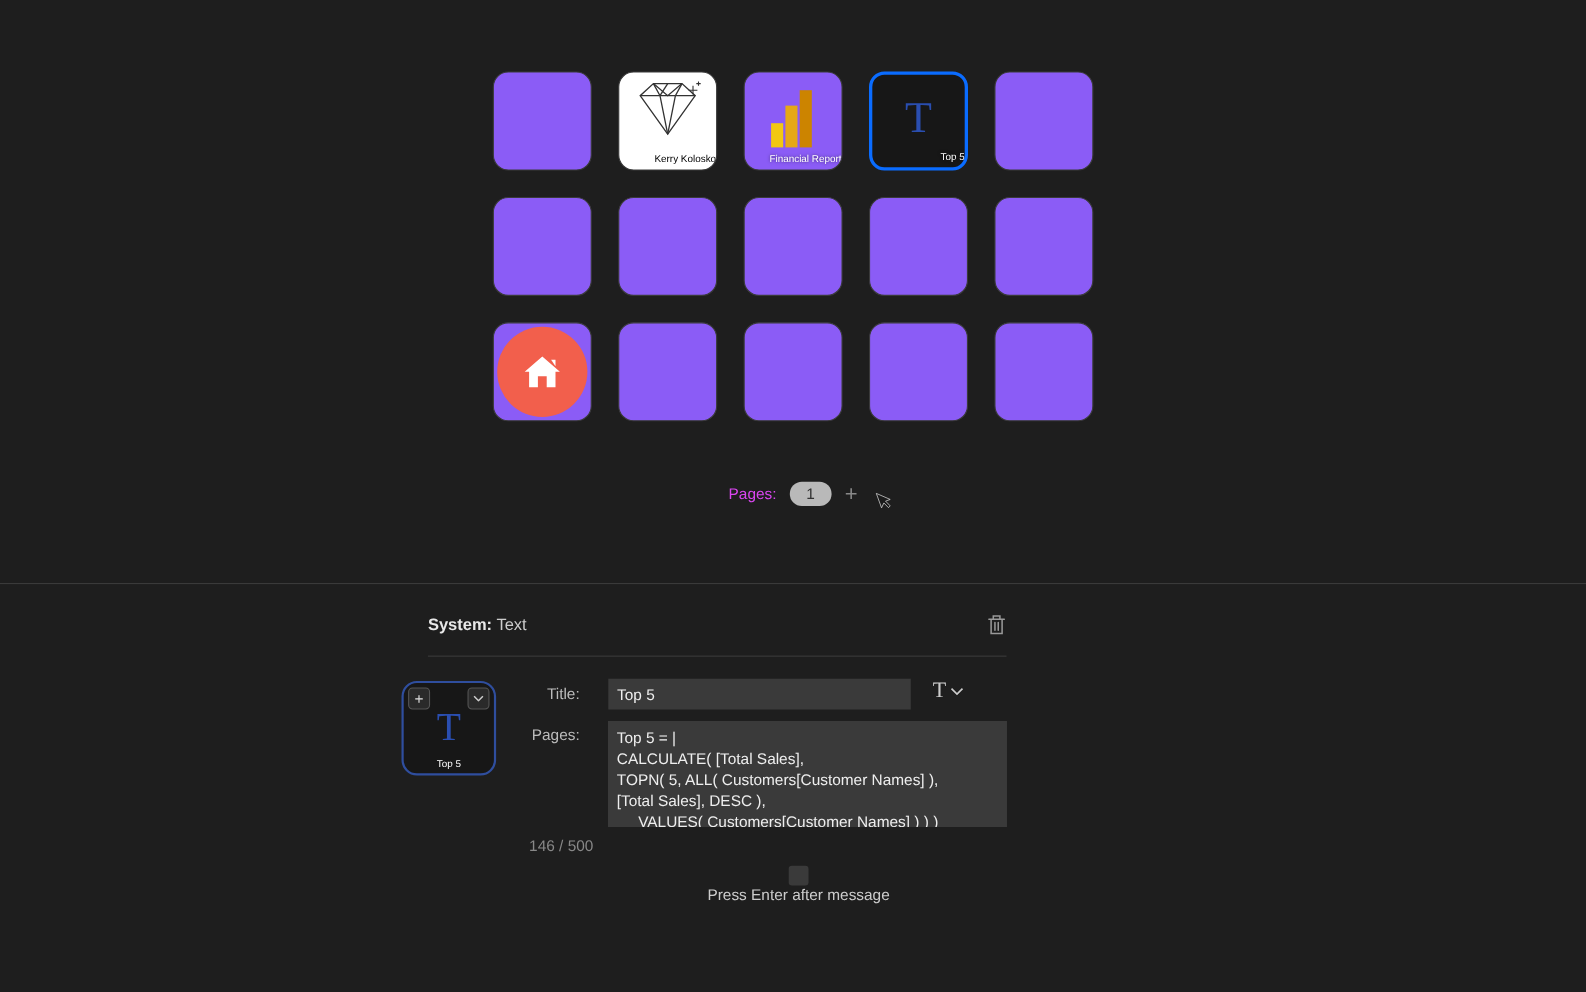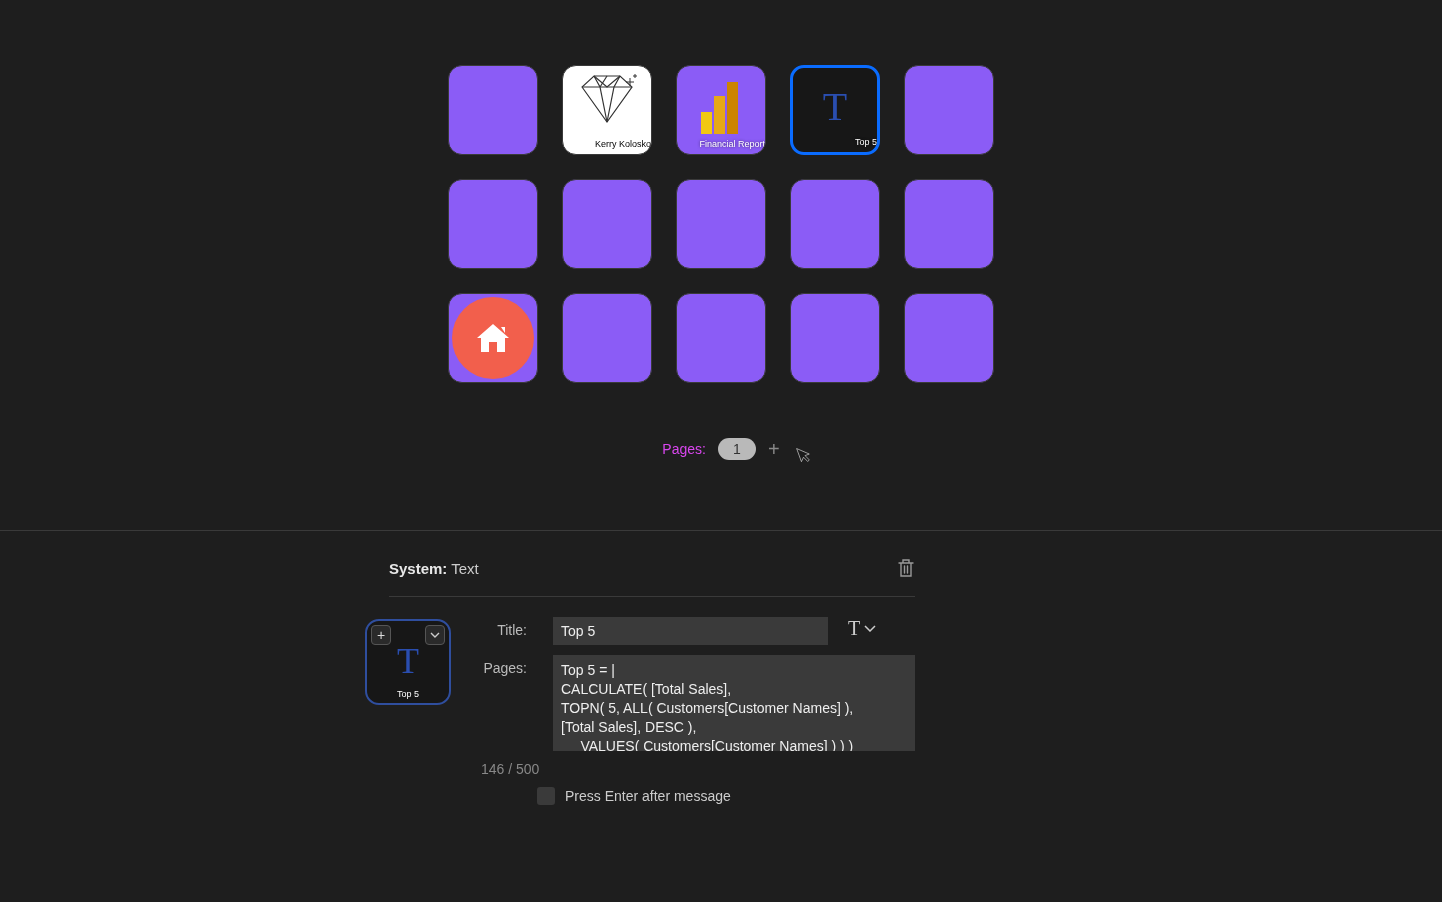--- a/index.html
+++ b/index.html
@@ -296,23 +296,23 @@
 
   .char-counter {
     font-size: 14px;
     color: #888;
     margin-top: 6px;
   }
 
   .checkbox-row {
     display: flex;
     align-items: center;
-    gap: 10px;
     margin-top: 10px;
     margin-left: 56px;
+    flex-direction: column;
   }
   .checkbox {
     width: 18px;
     height: 18px;
     background: #3a3a3a;
     border-radius: 3px;
     cursor: pointer;
   }
   .checkbox-label { font-size: 14px; color: #ccc; }
 

